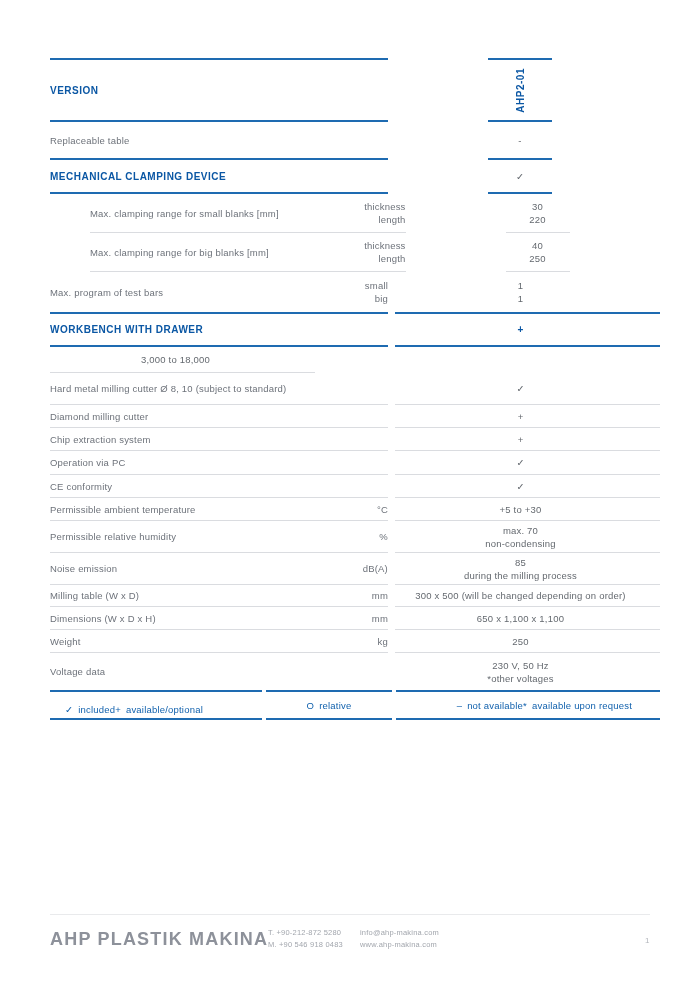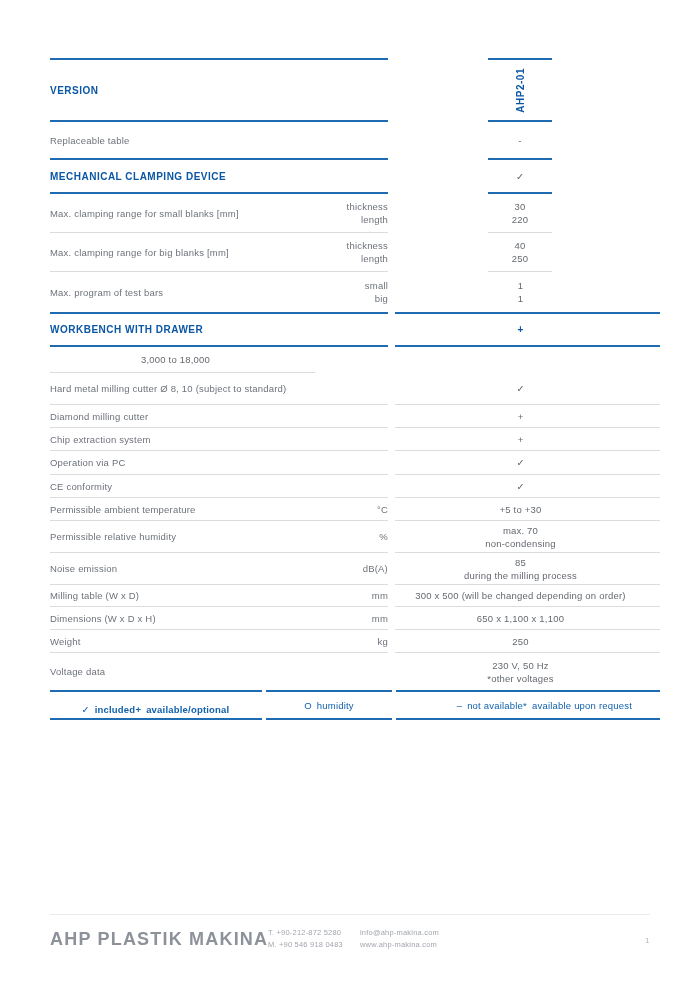--- a/index.html
+++ b/index.html
@@ -91,38 +91,38 @@
     transform: rotate(180deg);
     font-size: 10px;
     font-weight: bold;
     color: #0b57a4;
     letter-spacing: 0.5px;
   }
   
   .h64 { height: 64px; }
   .h38 { height: 38px; }
   .h34 { height: 34px; }
-  .h39 { height: 39px; }
+  .h39 { height: 39px; margin-left: 40px; }
   .h42 { height: 42px; }
   .h33 { height: 33px; }
   .h26 { height: 26px; }
   .h32 { height: 32px; }
   .h24 { height: 24px; }
   .h23 { height: 23px; }
   .h22 { height: 22px; }
   .h37 { height: 37px; }
   
   .legend { display: flex; height: 30px; }
   .legend-cell {
     border-top: 2px solid #1e6bb1;
     border-bottom: 2px solid #1e6bb1;
     display: flex;
     align-items: center;
   }
-  .legend-cell.a { width: 212px; margin-right: 4px; justify-content: center; padding: 8px 16px 0 15px; font-weight: bold; }
+  .legend-cell.a { width: 212px; margin-right: 4px; justify-content: flex-start; padding: 8px 16px 0 15px; }
   .legend-cell.b { width: 126px; margin-right: 4px; justify-content: center; }
   .legend-cell.c { width: 264px; justify-content: flex-end; padding: 0 28px 0 8px; }
   .legend-item {
     font-size: 9.5px;
     color: #1161ad;
     letter-spacing: 0.2px;
     white-space: nowrap;
   }
   .legend-item .sym { margin-right: 5px; }
   
@@ -371,21 +371,21 @@
 *other voltages</span>
       </div>
     </div>
 
     <div class="legend">
       <div class="legend-cell a">
         <span class="legend-item"><span class="sym">✓</span><span>included</span></span>
         <span class="legend-item"><span class="sym">+</span><span>available/optional</span></span>
       </div>
       <div class="legend-cell b">
-        <span class="legend-item"><span class="sym">O</span><span>humidity</span></span>
+        <span class="legend-item"><span class="sym">O</span><span>relative</span></span>
       </div>
       <div class="legend-cell c">
         <span class="legend-item"><span class="sym">–</span><span>not available</span></span>
         <span class="legend-item"><span class="sym">*</span><span>available upon request</span></span>
       </div>
     </div>
 
   </div>
 
   <div class="footer-line"></div>

